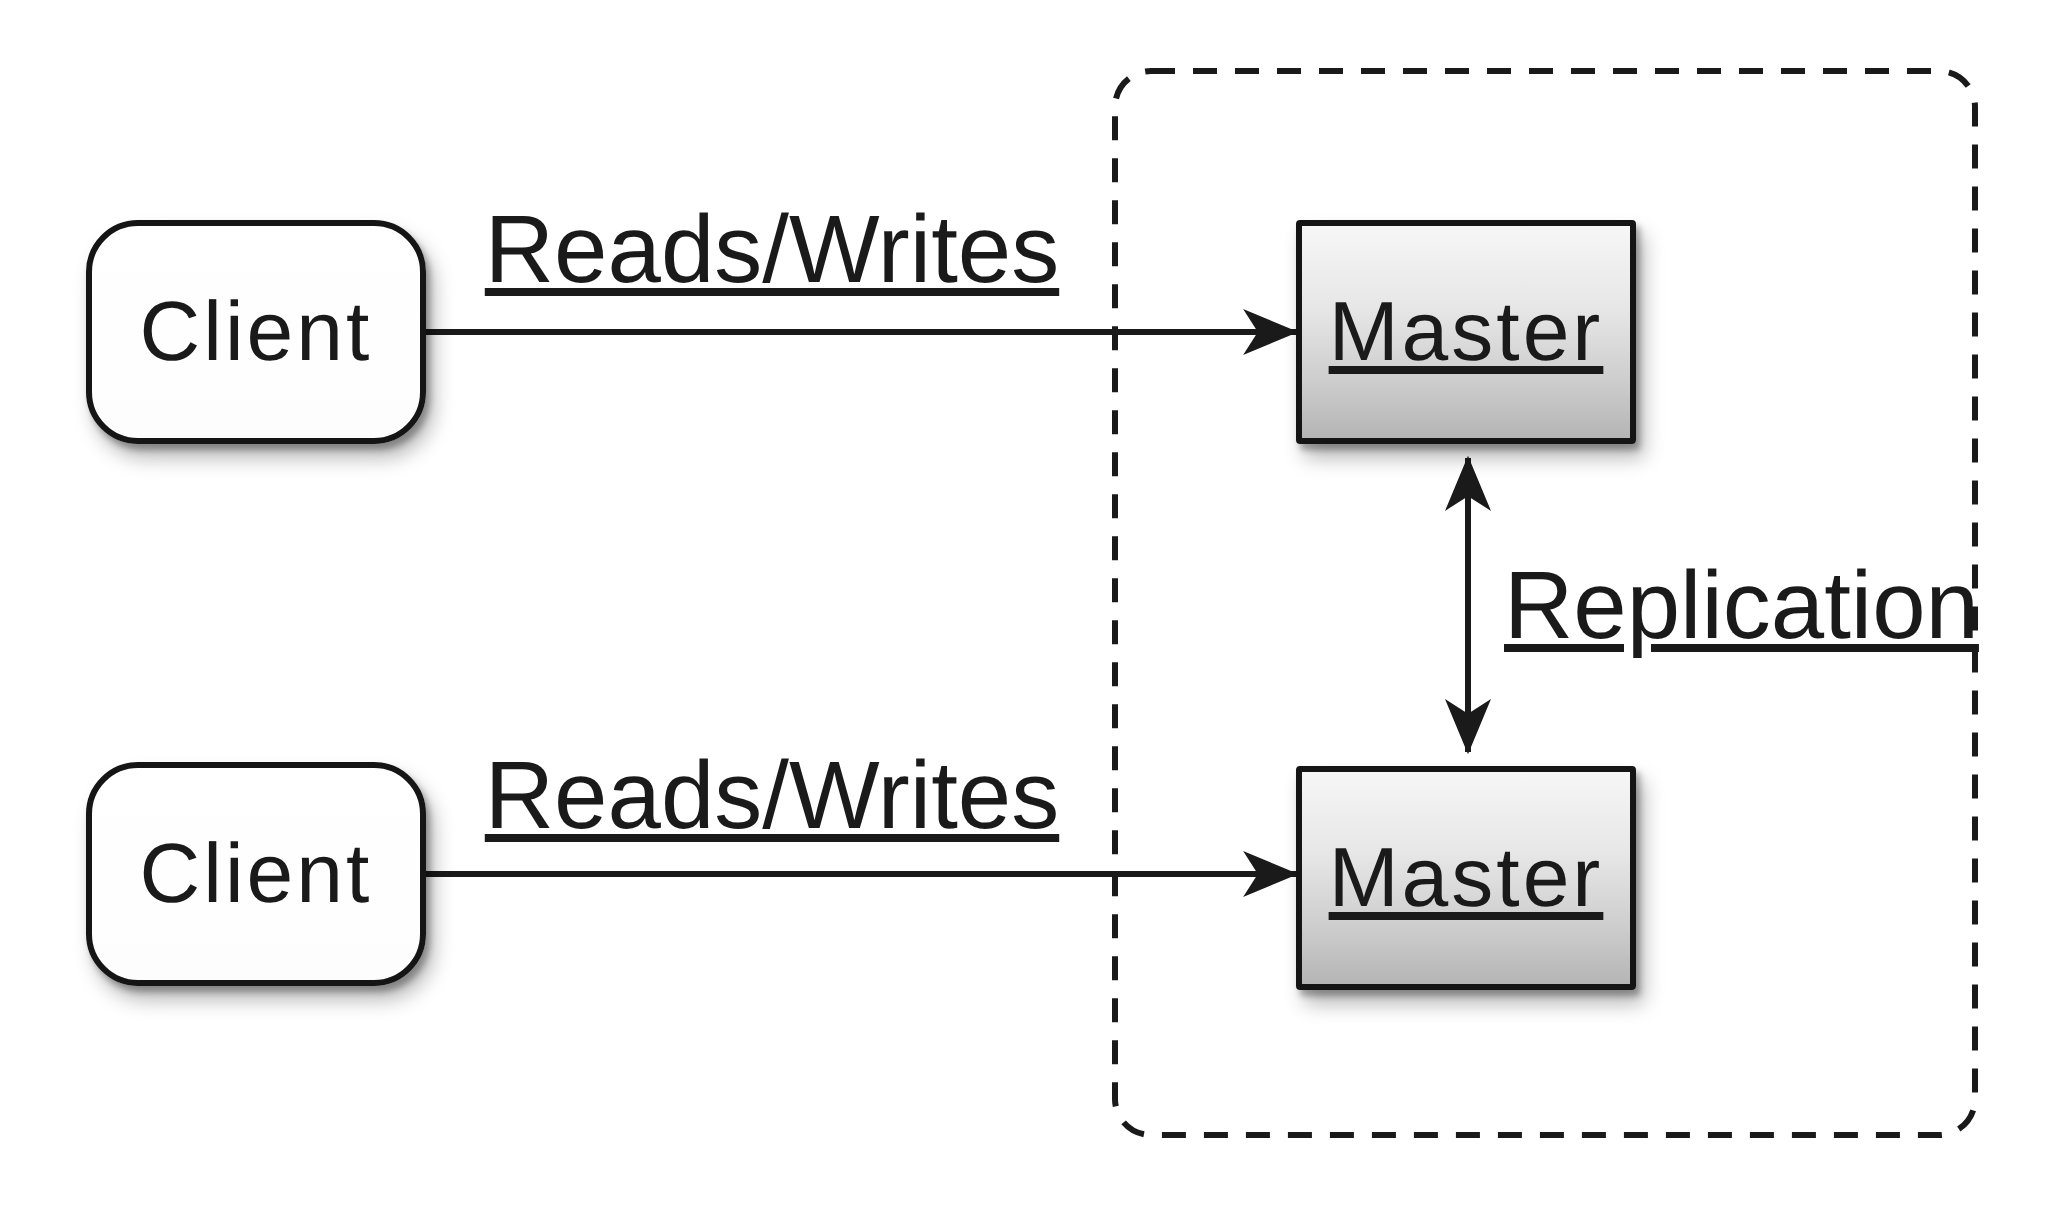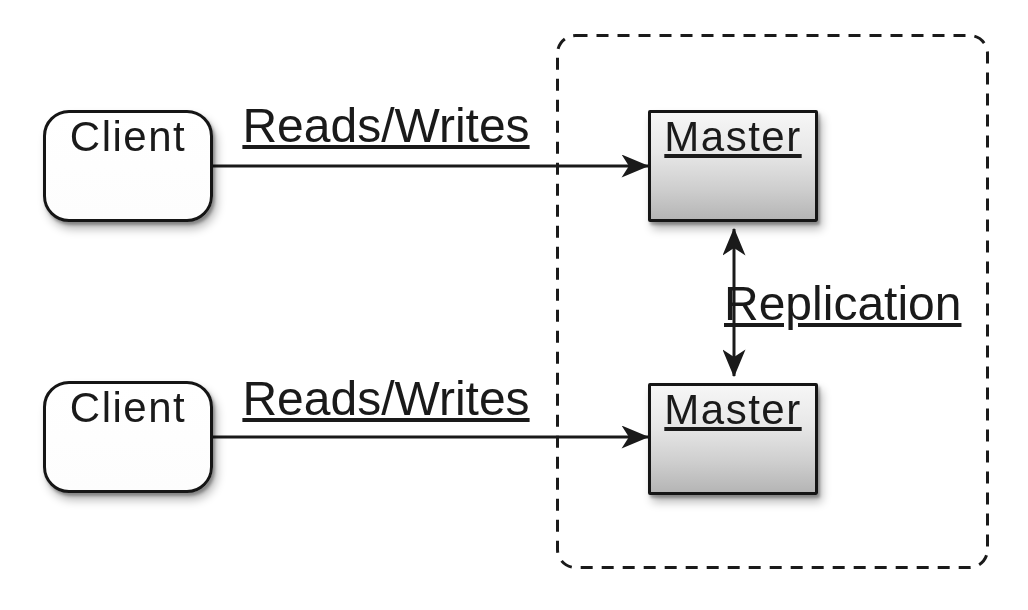--- a/index.html
+++ b/index.html
@@ -38,20 +38,21 @@
     fill: none;
     stroke-dasharray: 12 9;
   }
   .node {
     position: absolute;
     width: 170px;
     height: 112px;
     border: 3px solid #151515;
     box-sizing: border-box;
     display: flex;
+    align-items: center;
     justify-content: center;
     font-size: 42px;
     letter-spacing: 1.5px;
     color: var(--stroke, #1a1a1a);
     box-shadow: 2px 3px 3px rgba(0,0,0,0.30), 4px 7px 10px rgba(0,0,0,0.28);
   }
   .node.client {
     border-radius: 26px;
     background: linear-gradient(180deg, var(--client-fill, #ffffff) 0%, #fdfdfd 100%);
   }
@@ -72,21 +73,21 @@
     position: absolute;
     font-size: 48px;
     color: var(--stroke, #1a1a1a);
     line-height: 1.05;
     text-align: center;
     white-space: nowrap;
     text-decoration: underline;
   }
   .edge-label.rw1 { left: 236px; top: 101px; width: 300px; }
   .edge-label.rw2 { left: 236px; top: 374px; width: 300px; }
-  .edge-label.repl { left: 724px; top: 279px; width: 220px; }
+  .edge-label.repl { left: 752px; top: 279px; width: 220px; }
 </style>
 </head>
 <body>
 
 <div class="canvas">
 
   <svg class="edges-layer" viewBox="0 0 1028 610" xmlns="http://www.w3.org/2000/svg">
     <defs>
       <marker id="arrowhead" viewBox="0 0 12 10" refX="11.5" refY="5" markerWidth="28" markerHeight="23" markerUnits="userSpaceOnUse" orient="auto-start-reverse">
         <path d="M0,0 L12,5 L0,10 L3.2,5 Z" fill="#1a1a1a"></path>

